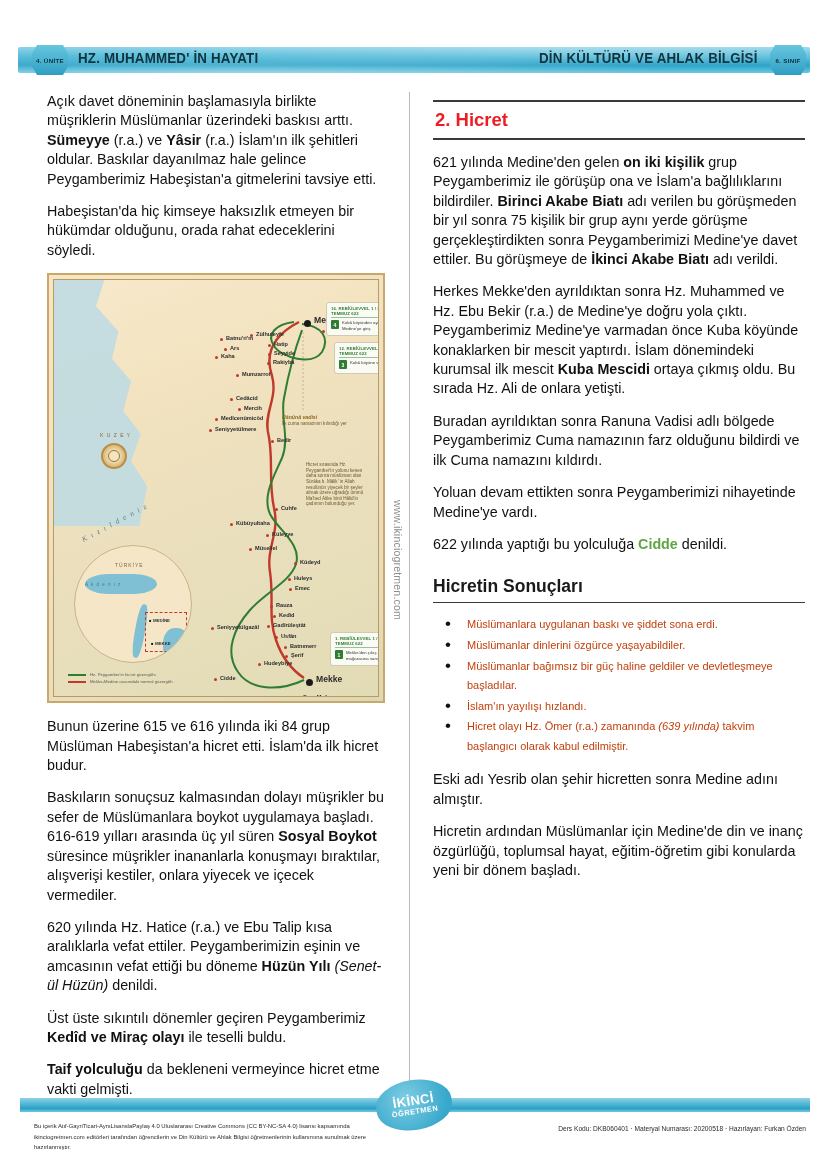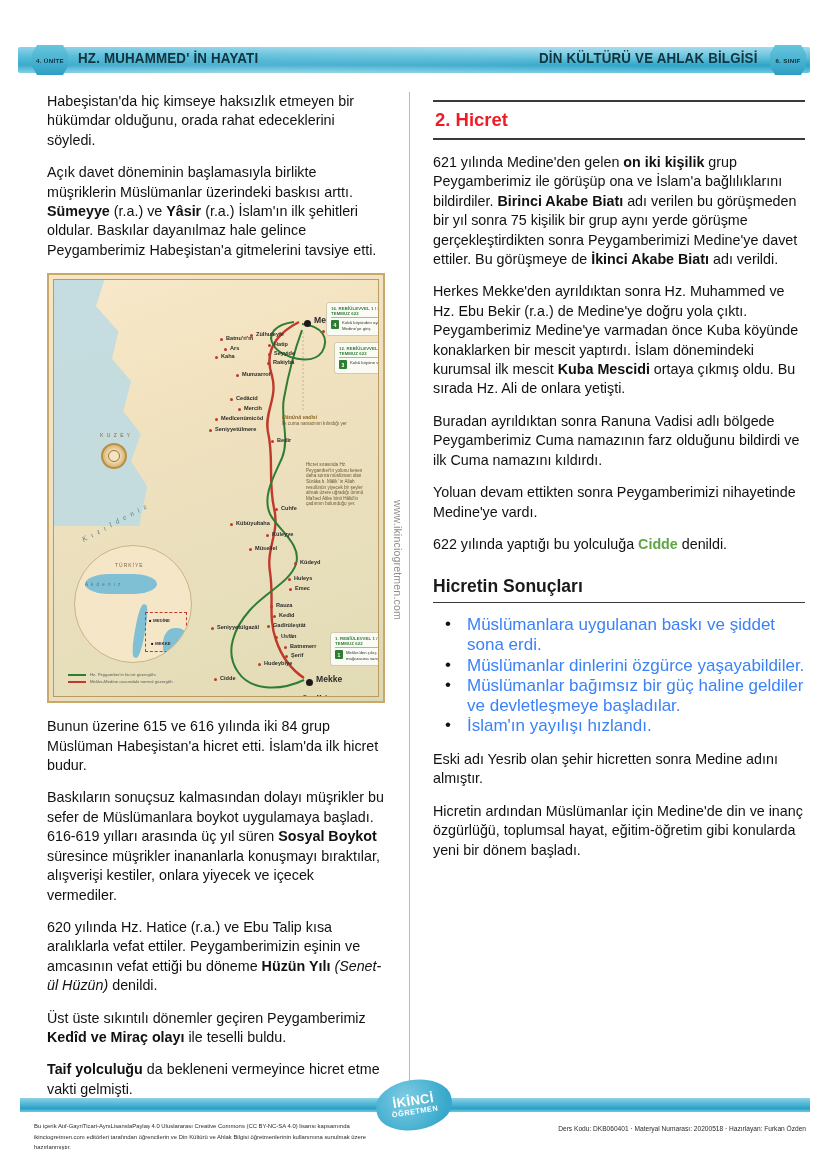--- a/index.html
+++ b/index.html
@@ -83,21 +83,21 @@
   .sec-head .t { color:#ee1c25; font-size:18.5px; font-weight:bold; line-height:22px; }
   .sub-head {
     border-bottom: 1.6px solid #3a3a3a;
     padding-bottom: 5px; margin: 22px 0 12px 0;
   }
   .sub-head .t { color:#1a1a1a; font-size:17.5px; font-weight:bold; }
 
   ul.bullets { list-style:none; margin: 0 0 14px 0; }
   ul.bullets li {
     position: relative; padding-left: 34px;
-    font-size: 17px; line-height: 19.6px; color:#3b82f6; margin-bottom: 1px;
+    font-size: 11px; line-height: 19.6px; color:#c2410c; margin-bottom: 1px;
   }
   ul.bullets li::before {
     content:"\2022"; position:absolute; left:12px; top:-1px;
     font-size: 17px; color:#111;
   }
   ul.bullets li i { font-style: italic; }
 
   
   .map-fig {
     position: relative; width: 338px; height: 430px;
@@ -215,23 +215,23 @@
       <span>6. SINIF</span>
     </div>
   <div class="header-title-left">HZ. MUHAMMED' İN HAYATI</div>
   <div class="header-title-right">DİN KÜLTÜRÜ VE AHLAK BİLGİSİ</div>
 
   <div class="divider"></div>
   <div class="watermark">www.ikinciogretmen.com</div>
 
   <div class="col-left">
 
+    <p class="body"><span>Açık davet döneminin başlamasıyla birlikte müşriklerin Müslümanlar üzerindeki baskısı arttı. </span><b>Sümeyye</b><span> (r.a.) ve </span><b>Yâsir</b><span> (r.a.) İslam'ın ilk şehitleri oldular. Baskılar dayanılmaz hale gelince Peygamberimiz Habeşistan'a gitmelerini tavsiye etti.</span></p>
+
     <p class="body">Habeşistan'da hiç kimseye haksızlık etmeyen bir hükümdar olduğunu, orada rahat edeceklerini söyledi.</p>
-
-    <p class="body"><span>Açık davet döneminin başlamasıyla birlikte müşriklerin Müslümanlar üzerindeki baskısı arttı. </span><b>Sümeyye</b><span> (r.a.) ve </span><b>Yâsir</b><span> (r.a.) İslam'ın ilk şehitleri oldular. Baskılar dayanılmaz hale gelince Peygamberimiz Habeşistan'a gitmelerini tavsiye etti.</span></p>
 
     <div class="map-fig">
       <div class="map-inner">
         <div class="sea sea-red"></div>
         <div class="sea-label">K ı z ı l d e n i z</div>
         <div class="compass-n">K U Z E Y</div>
         <div class="compass"></div>
 
         <div class="inset-globe">
           <div class="water-a"></div>
@@ -390,20 +390,21 @@
 
     <div class="sub-head">
       <div class="t">Hicretin Sonuçları</div>
     </div>
 
     <ul class="bullets" id="sonuc-list">
         <li>Müslümanlara uygulanan baskı ve şiddet sona erdi.</li>
         <li>Müslümanlar dinlerini özgürce yaşayabildiler.</li>
         <li>Müslümanlar bağımsız bir güç haline geldiler ve devletleşmeye başladılar.</li>
         <li>İslam'ın yayılışı hızlandı.</li>
+        <li><span>Hicret olayı Hz. Ömer (r.a.) zamanında </span><i>(639 yılında)</i><span> takvim başlangıcı olarak kabul edilmiştir.</span></li>
       </ul>
 
 
     <p class="body">Eski adı Yesrib olan şehir hicretten sonra Medine adını almıştır.</p>
     <p class="body">Hicretin ardından Müslümanlar için Medine'de din ve inanç özgürlüğü, toplumsal hayat, eğitim-öğretim gibi konularda yeni bir dönem başladı.</p>
   </div>
 
   <div class="footer-band"></div>
   <div class="footer-logo">
     <div class="l1">İKİNCİ</div>

